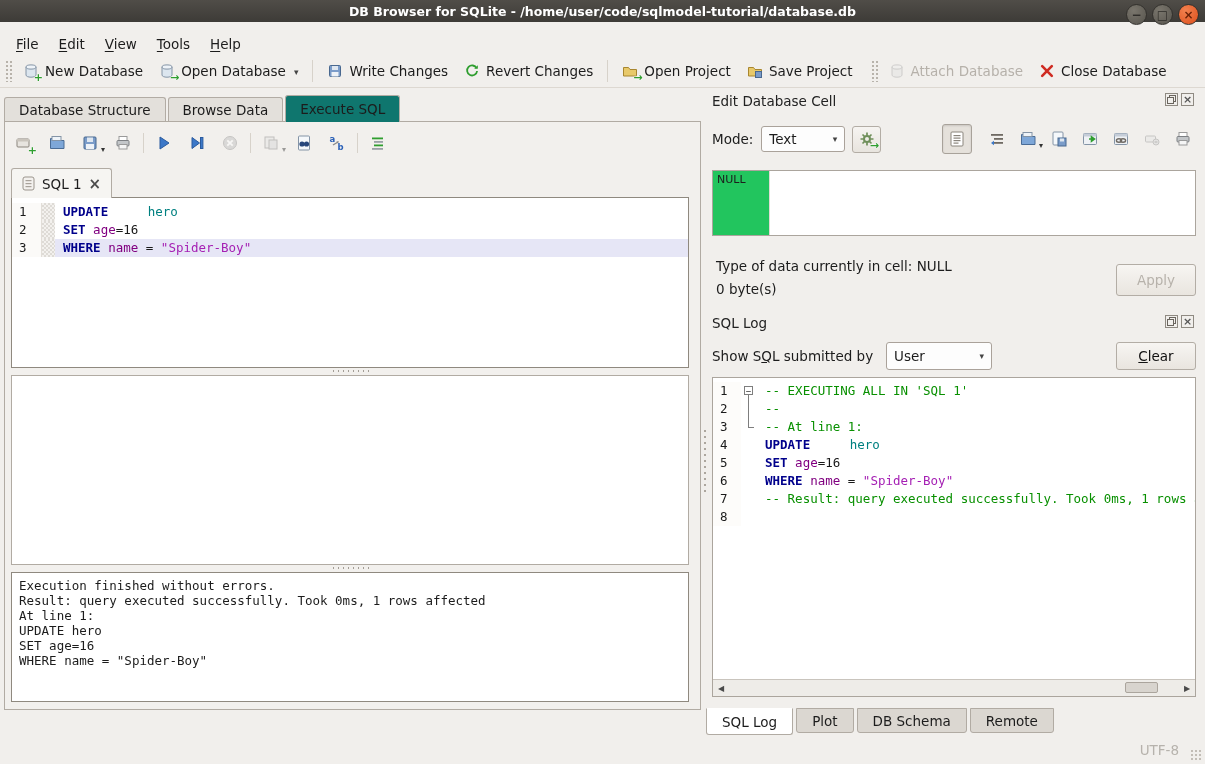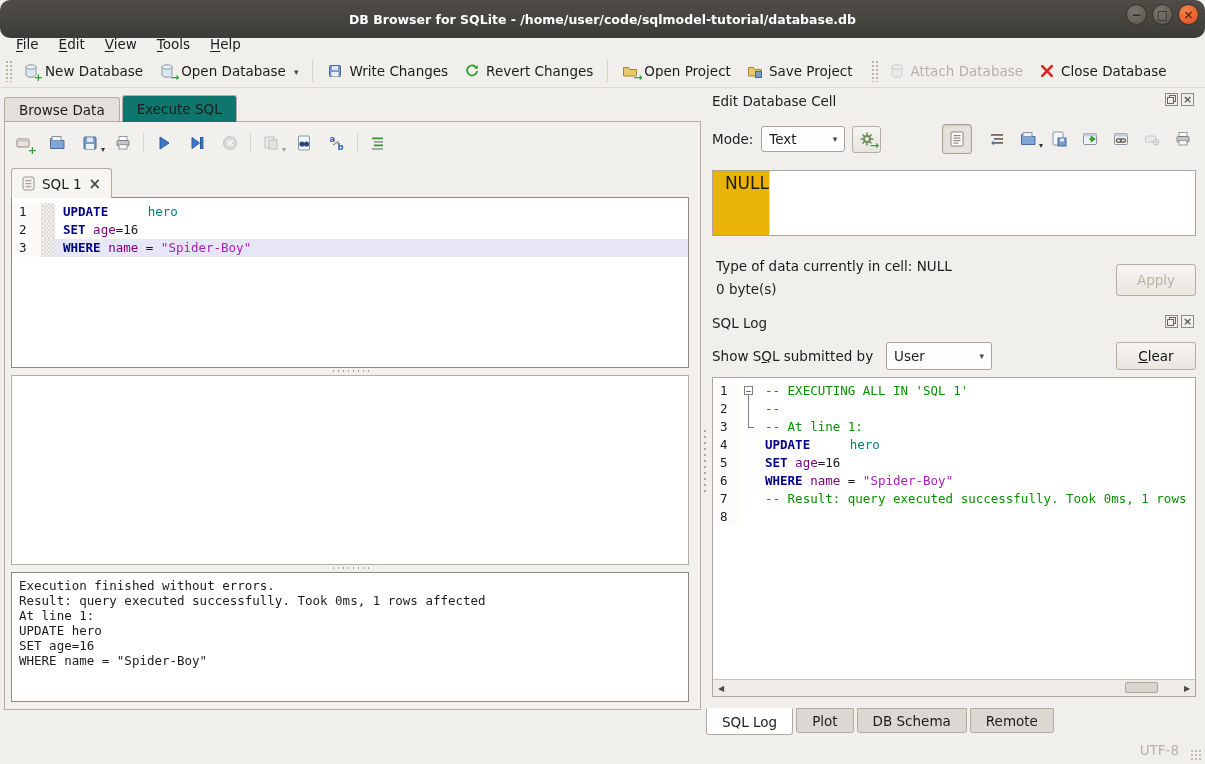--- a/index.html
+++ b/index.html
@@ -2,22 +2,22 @@
 <html><head>
 <meta charset="utf-8">
 <style>
   html,body{margin:0;padding:0;overflow:hidden;}
   body{width:1205px;height:764px;position:relative;background:#f1efec;
        font-family:"DejaVu Sans",sans-serif;font-size:13px;color:#1c1c1c;
        -webkit-font-smoothing:antialiased;}
   .abs{position:absolute;}
 
   
-  .titlebar{top:0;left:0;width:1205px;height:38px;
-    background:linear-gradient(#504d48,#3d3b37);display:flex;align-items:center;justify-content:center;border-radius:10px;}
+  .titlebar{top:0;left:0;width:1205px;height:22px;
+    background:linear-gradient(#504d48,#3d3b37);display:flex;align-items:center;justify-content:center;}
   .titlebar .title{color:#ffffff;font-weight:bold;font-size:12.5px;}
   .win-controls{position:absolute;right:6px;top:4px;display:flex;gap:5px;}
   .win-btn{width:21px;height:21px;border-radius:50%;display:flex;align-items:center;justify-content:center;
     font-size:12px;font-weight:bold;color:#2e2c28;
     background:radial-gradient(circle at 35% 30%,#7a766d,#57544d);border:1px solid #33312d;box-sizing:border-box;}
   .win-btn.close{background:radial-gradient(circle at 35% 30%,#f2814f,#de4f1b);color:#6b2208;}
 
   
   .menubar{top:30px;left:0;width:1205px;height:24px;display:flex;align-items:flex-end;padding-left:6px;box-sizing:border-box;}
   .menu-item{padding:2px 10px;font-size:13.5px;}
@@ -113,21 +113,21 @@
   .select .sel-arrow{font-size:9px;color:#444;margin-left:10px;}
   .mode-select{width:84px;}
   .sq-btn{width:29px;height:27px;border:1px solid #b3ada5;border-radius:3px;background:linear-gradient(#f6f4f1,#e8e4de);
     display:flex;align-items:center;justify-content:center;margin-left:7px;box-sizing:border-box;}
   .cell-icons{position:absolute;right:4px;top:1px;display:flex;align-items:center;gap:13px;}
   .pressed-btn{width:30px;height:30px;border:1px solid #a8a29a;border-radius:3px;background:#e5e1db;
     display:flex;align-items:center;justify-content:center;box-shadow:inset 0 1px 2px rgba(0,0,0,.12);box-sizing:border-box;margin-right:3px;}
 
   .cell-editor{left:712px;top:170px;width:484px;height:66px;background:#fff;border:1px solid #aba59d;
     box-sizing:border-box;display:flex;}
-  .cell-gutter{width:57px;background:#eab308;border-right:1px solid #e0dcd4;font-size:17px;padding:2px 0 0 4px;box-sizing:border-box;text-align:right;}
+  .cell-gutter{width:57px;background:#22c55e;border-right:1px solid #e0dcd4;font-size:11px;padding:2px 0 0 4px;box-sizing:border-box;}
   .cell-text{flex:1;}
 
   .type-line{left:716px;top:258px;font-size:13.5px;}
   .size-line{left:716px;top:281px;font-size:13.5px;}
   .btn{border:1px solid #b3ada5;border-radius:3px;background:linear-gradient(#f7f5f2,#e9e5df);
     display:flex;align-items:center;justify-content:center;font-size:13.5px;box-sizing:border-box;}
   .apply-btn{left:1116px;top:264px;width:80px;height:32px;color:#b7b2ab;}
   .clear-btn{left:1116px;top:342px;width:80px;height:28px;color:#111;}
 
   .filter-row{left:712px;top:341px;width:400px;height:30px;display:flex;align-items:center;}
@@ -263,20 +263,21 @@
     <span class="icon16">
       <svg width="16" height="16" viewBox="0 0 16 16">
           <path d="M3.2 3.2l9.6 9.6M12.8 3.2L3.2 12.8" stroke="#cf2b22" stroke-width="2.6" stroke-linecap="round"></path>
         </svg>
     </span>
     <span>Close Database</span>
   </div>
 </div>
 
 <div class="abs main-tabs">
+  <div class="main-tab">Database Structure</div>
   <div class="main-tab">Browse Data</div>
   <div class="main-tab active">Execute SQL</div>
 </div>
 
 <div class="abs left-frame">
 
   <div class="sql-toolbar">
     <span class="sicon">
       <svg width="18" height="18" viewBox="0 0 18 18">
           <rect x="2" y="5" width="12" height="8" rx="1" fill="#e7e4df" stroke="#8a857d"></rect>

